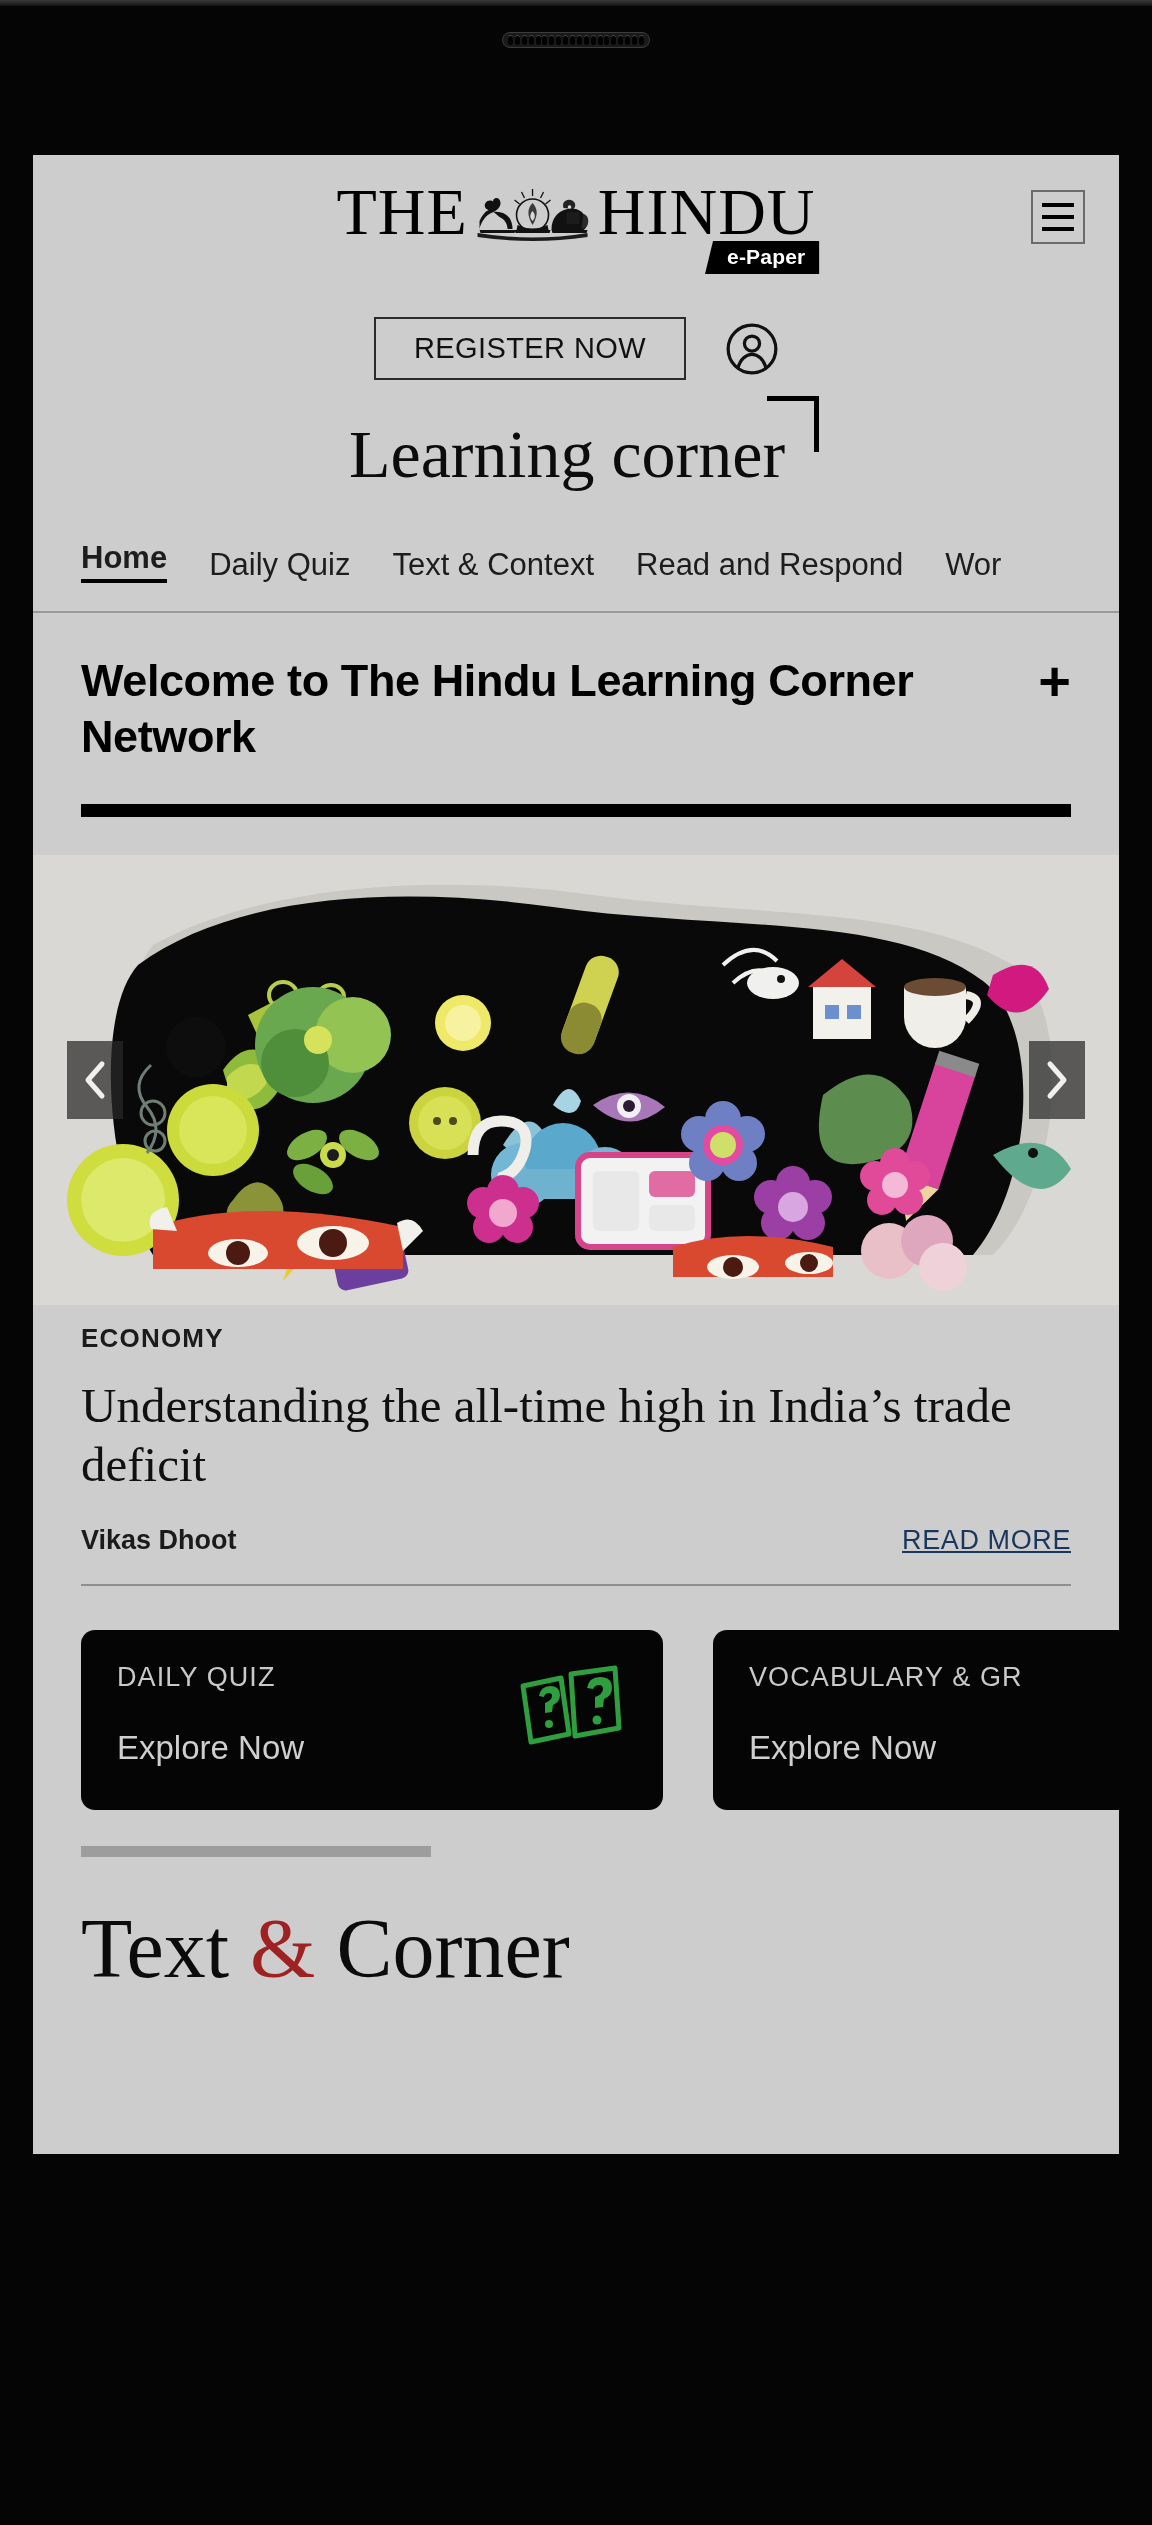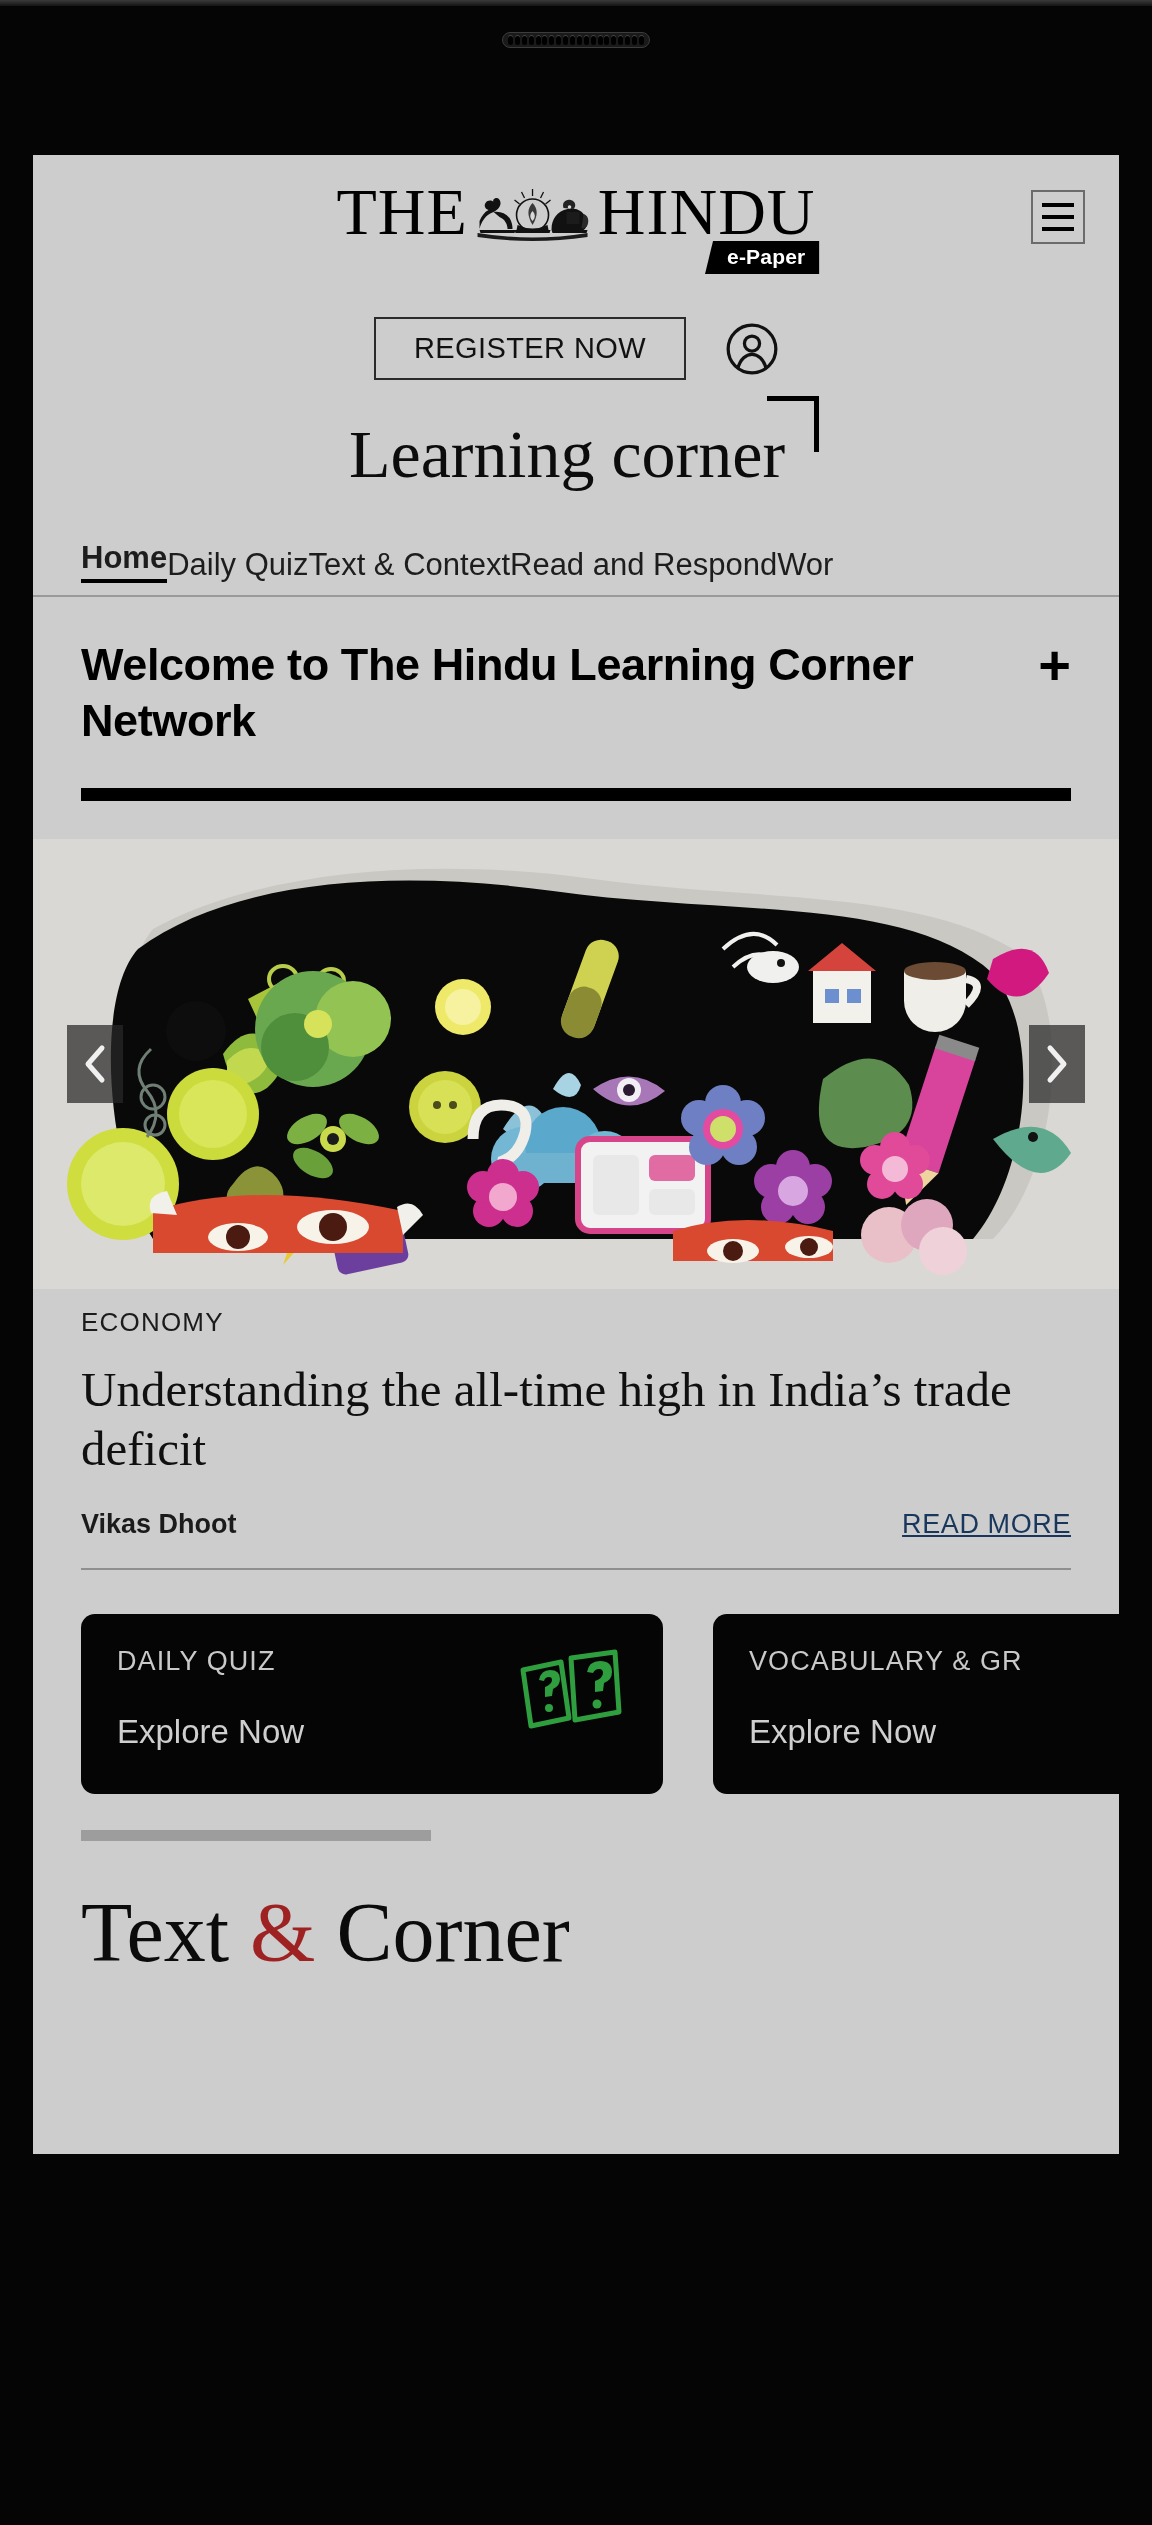--- a/index.html
+++ b/index.html
@@ -103,22 +103,22 @@
   }
   #section-title-bracket{
     position:absolute; right:-16px; top:-24px;
     width:52px; height:56px;
     border-top:5px solid #000; border-right:5px solid #000;
   }
 
   
   #main-nav{
     margin-top:52px;
-    padding:0 48px 12px 48px;
-    display:flex; align-items:flex-end; 
+    padding:0 48px 28px 48px;
+    display:flex; align-items:flex-end; gap:42px;
     border-bottom:2px solid #9a9a9a;
     white-space:nowrap; overflow:hidden;
   }
   .nav-item{
     font-size:31px; color:#1d1d1d; cursor:pointer;
     font-family:"Liberation Sans", sans-serif;
   }
   .nav-item.active{
     font-weight:bold;
     border-bottom:4px solid #000; padding-bottom:3px;
@@ -155,21 +155,21 @@
     display:flex; align-items:center; justify-content:center;
     cursor:pointer;
   }
   #carousel-prev{ left:34px; }
   #carousel-next{ right:34px; }
   .carousel-arrow svg{ width:26px; height:40px; }
 
   
   #article-block{ padding:18px 48px 0 48px; }
   #article-kicker{
-    font-size:26px; font-weight:normal; letter-spacing:1.2px;
+    font-size:26px; font-weight:bold; letter-spacing:1.2px;
     color:#1b1b1b;
   }
   #article-headline{
     margin-top:22px;
     font-family:"Liberation Serif", serif;
     font-size:49px; line-height:1.22; color:#101010;
   }
   #article-footer{
     margin-top:30px; display:flex; align-items:center;
     justify-content:space-between;

